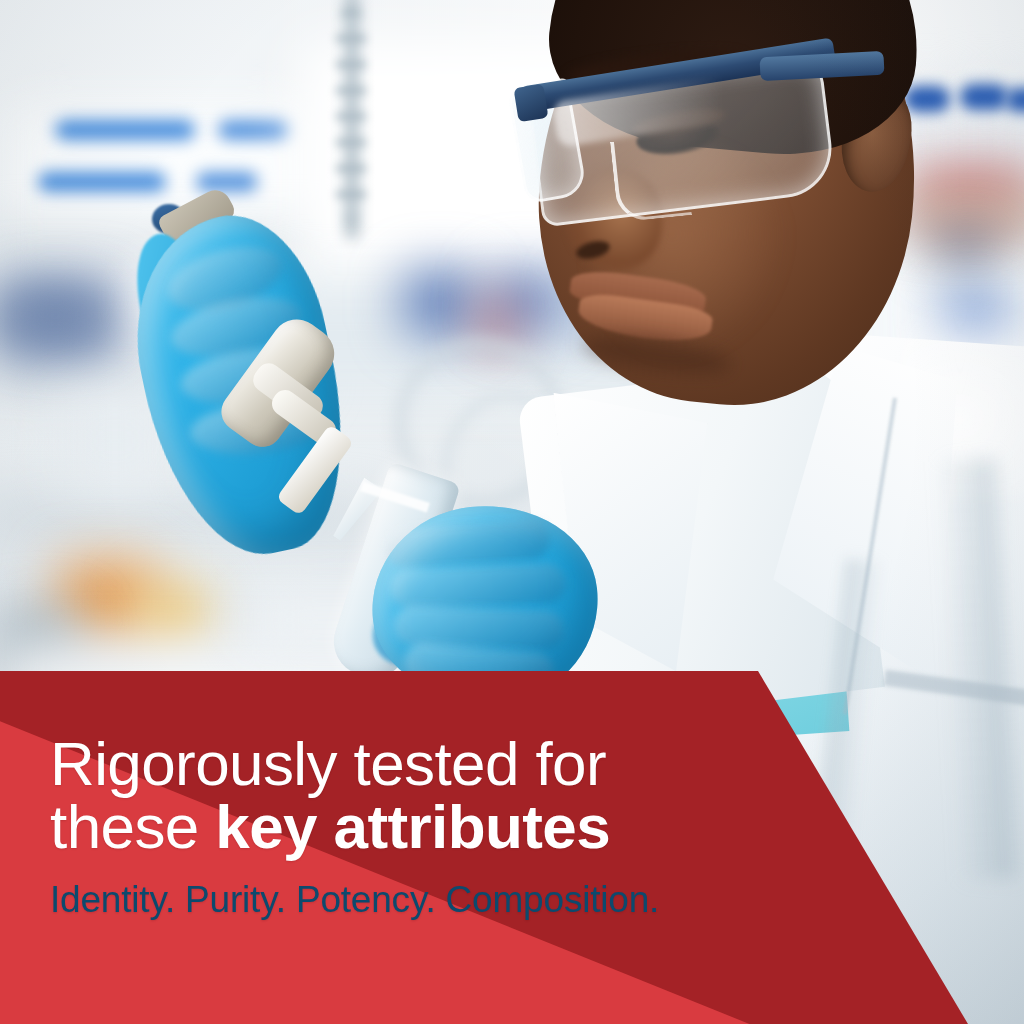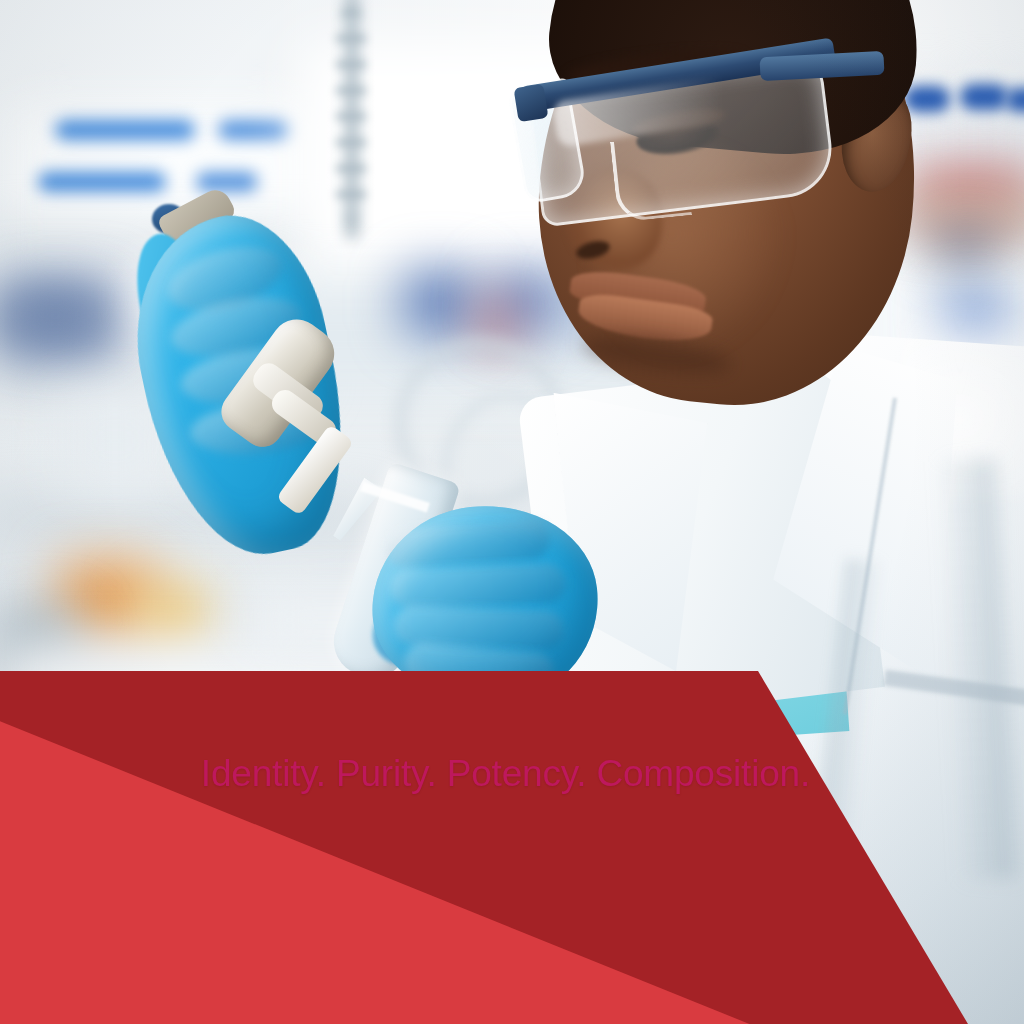--- a/index.html
+++ b/index.html
@@ -705,16 +705,20 @@
 
     <div class="vignette"></div>
   </div>
 
   <div class="banner" id="banner">
     <div class="banner-dark" id="bannerDark" style="background: rgb(164, 34, 38);"></div>
     <div class="banner-light" id="bannerLight" style="background: rgb(217, 59, 64);"></div>
   </div>
 
   <div class="banner-text">
-    <p class="subline" style="color: #be185d; text-align: right;">Identity. Purity. Potency. Composition.</p>
+    <h1 class="headline" style="color: rgb(255, 255, 255);">
+      <span>Rigorously tested for</span><br>
+      <span>these </span><span class="strong">key attributes</span>
+    </h1>
+    <p class="subline" style="color: #0c4a6e;">Identity. Purity. Potency. Composition.</p>
   </div>
 
 </div>
 
 </body></html>

